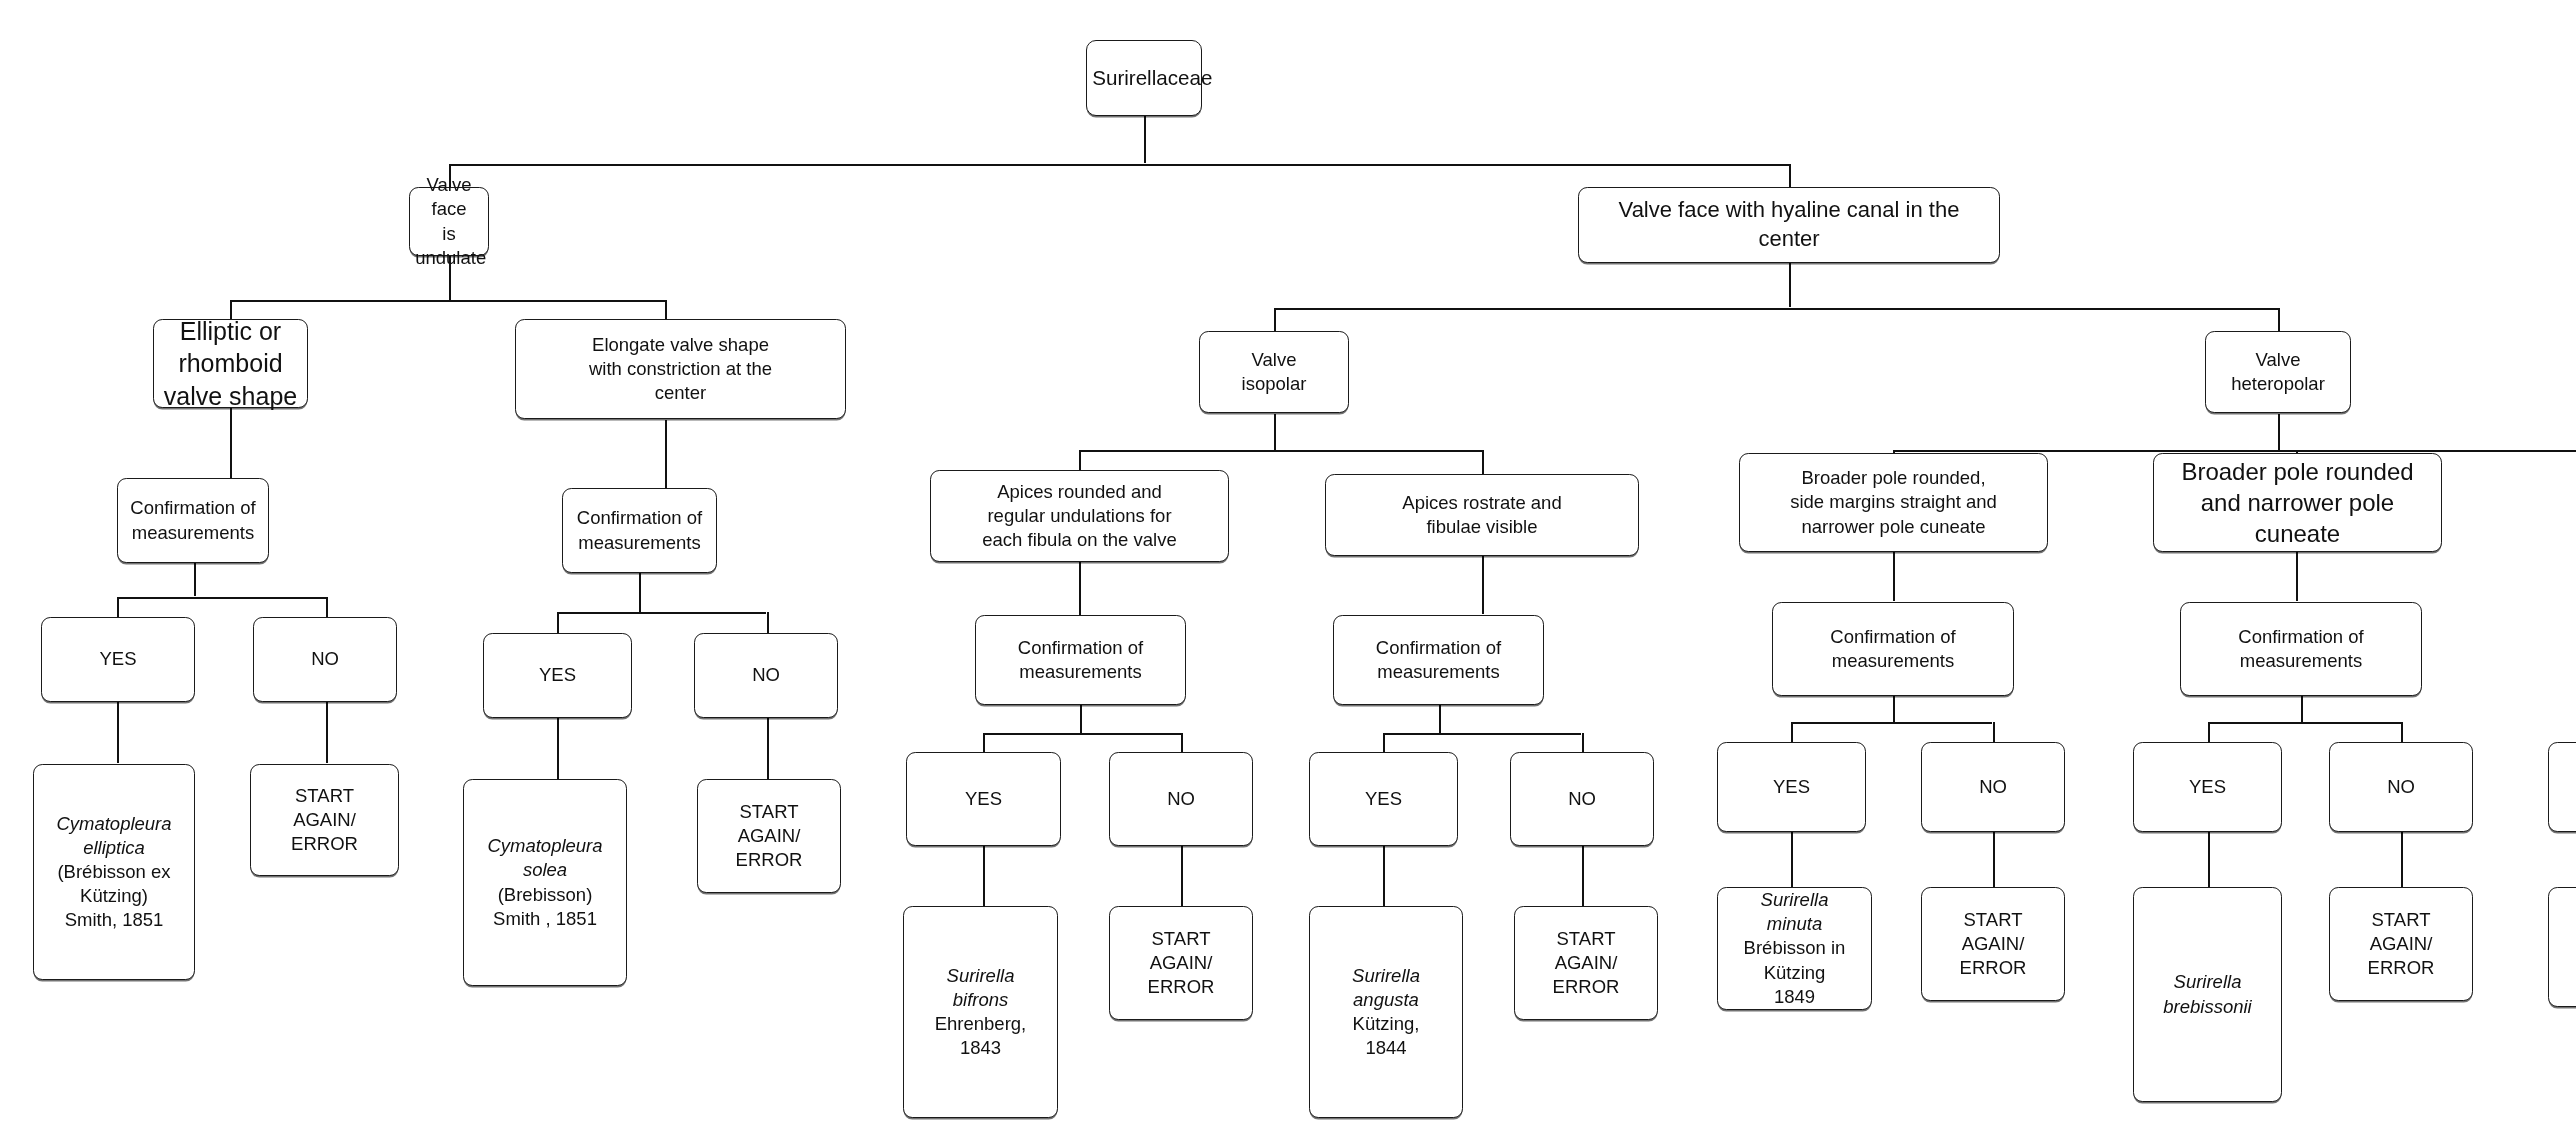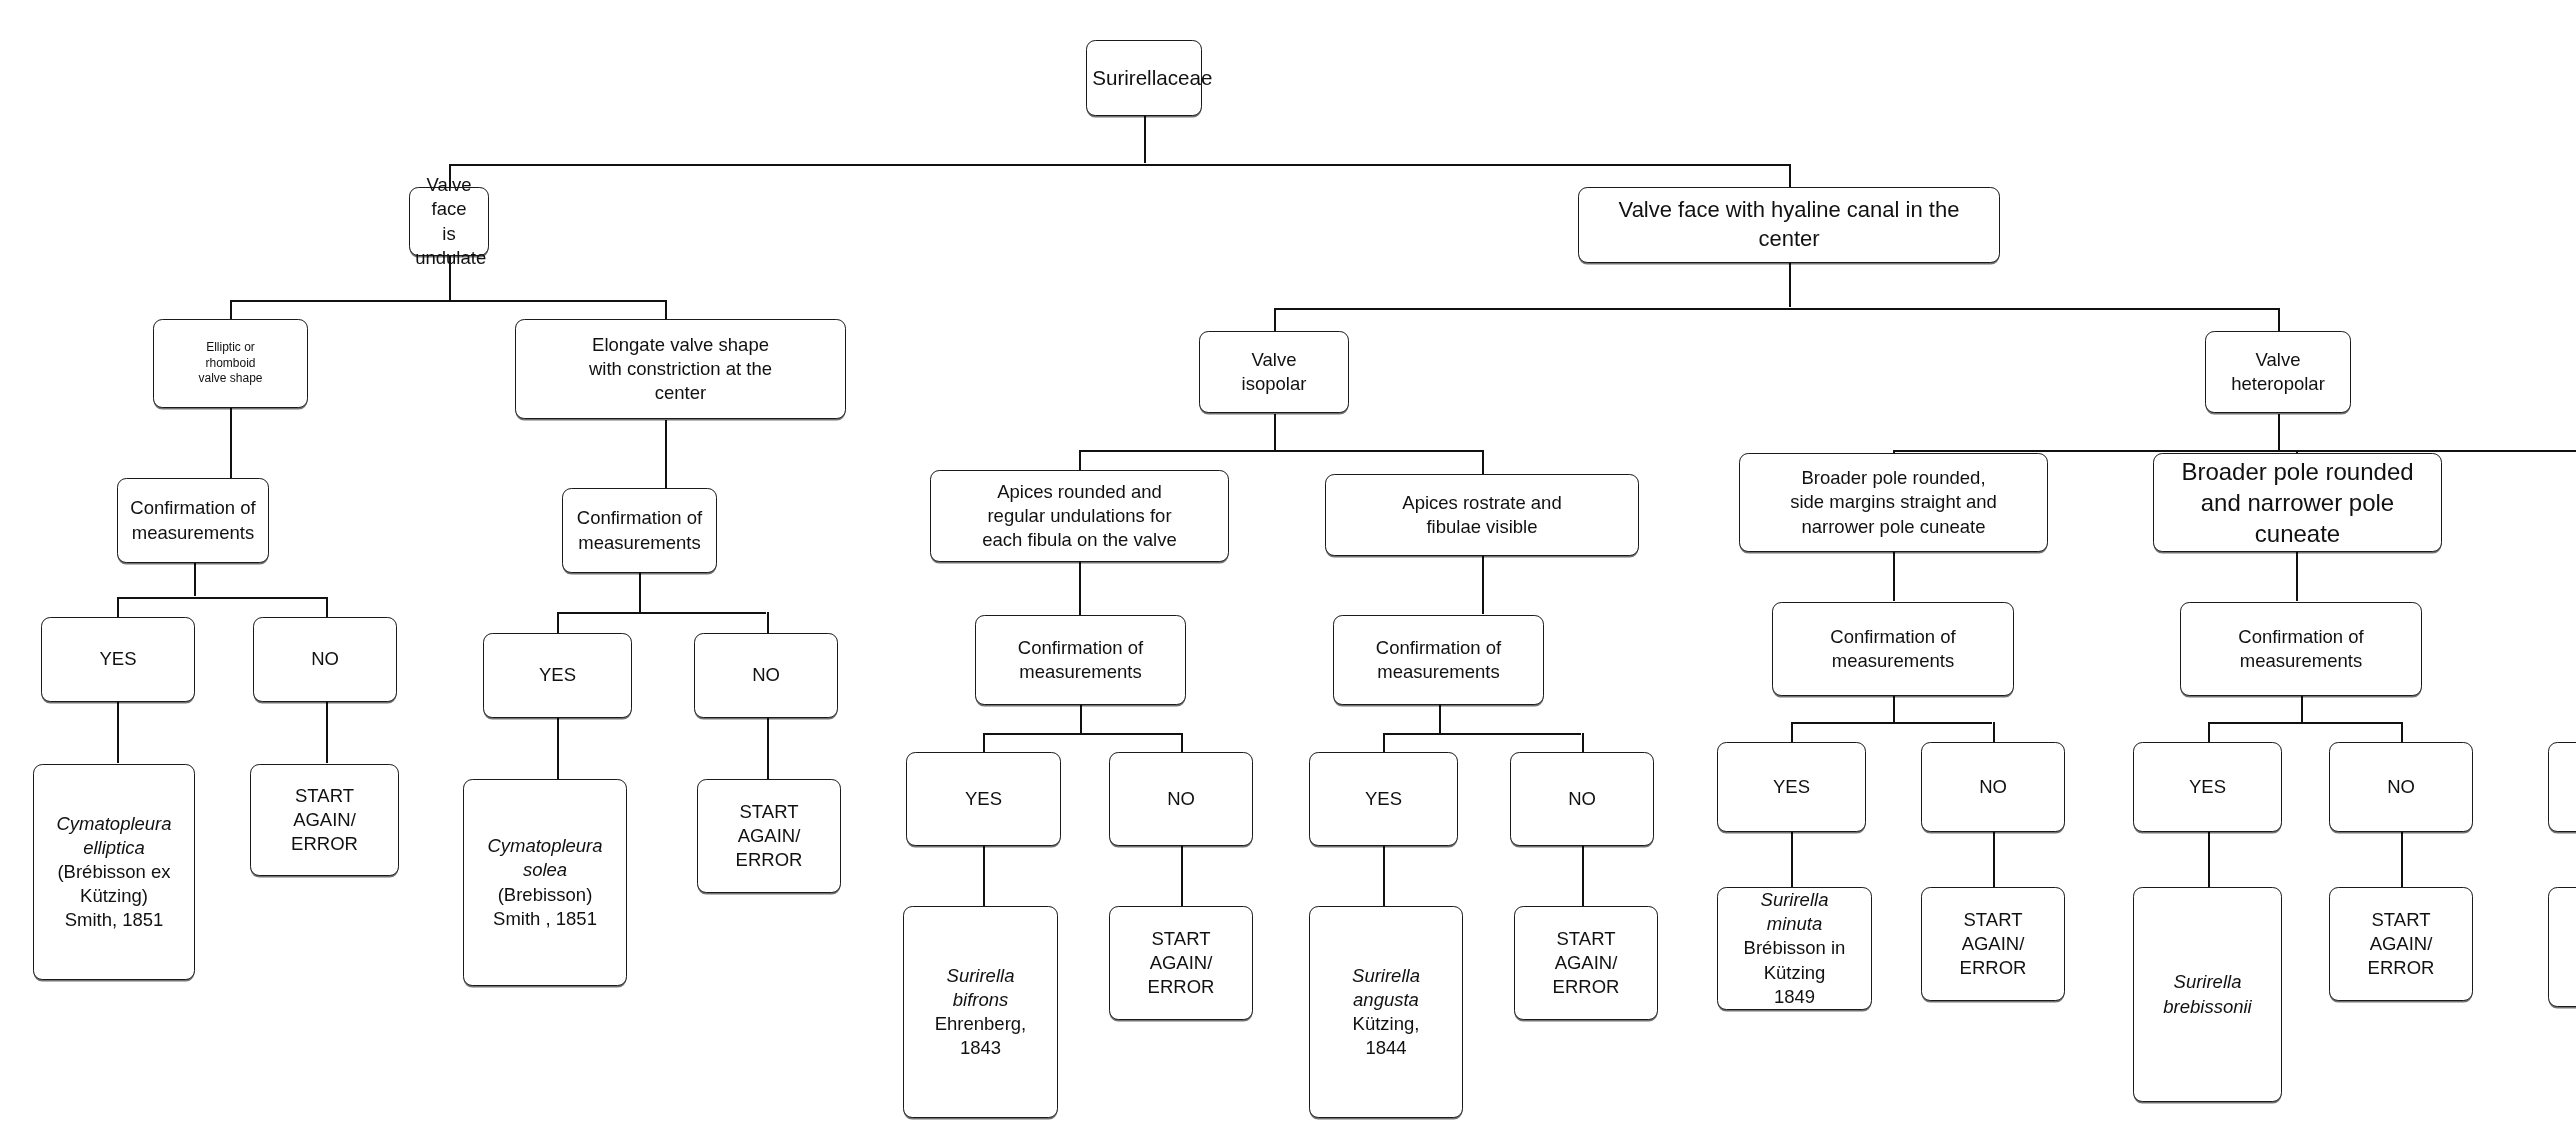--- a/index.html
+++ b/index.html
@@ -111,32 +111,32 @@
     <div class="conn v" style="left: 557px; top: 718px; height: 61px;"></div>
     <div class="conn v" style="left: 767px; top: 718px; height: 61px;"></div>
     <div class="conn v" style="left: 983px; top: 846px; height: 60px;"></div>
     <div class="conn v" style="left: 1181px; top: 846px; height: 60px;"></div>
     <div class="conn v" style="left: 1383px; top: 846px; height: 60px;"></div>
     <div class="conn v" style="left: 1582px; top: 846px; height: 60px;"></div>
     <div class="conn v" style="left: 1791px; top: 832px; height: 55px;"></div>
     <div class="conn v" style="left: 1993px; top: 832px; height: 55px;"></div>
     <div class="conn v" style="left: 2208px; top: 832px; height: 55px;"></div>
     <div class="conn v" style="left: 2401px; top: 832px; height: 55px;"></div>
-    <div class="node" style="left: 1086px; top: 40px; width: 116px; height: 76px; font-size: 20.6px;">
+    <div class="node" style="left: 1086px; top: 40px; width: 116px; height: 76px; font-size: 20.6px; border-radius: 10px;">
       <span class="txt">Surirellaceae</span>
     </div>
     <div class="node" style="left: 409px; top: 187px; width: 80px; height: 69px; font-size: 18.5px;">
       <span class="txt">Valve face
 is undulate</span>
     </div>
     <div class="node" style="left: 1578px; top: 187px; width: 422px; height: 76px; font-size: 22px;">
       <span class="txt">Valve face with hyaline canal in the
 center</span>
     </div>
-    <div class="node" style="left: 153px; top: 319px; width: 155px; height: 89px; font-size: 12px;">
+    <div class="node" style="left: 153px; top: 319px; width: 155px; height: 89px; font-size: 25px;">
       <span class="txt">Elliptic or
 rhomboid
 valve shape</span>
     </div>
     <div class="node" style="left: 515px; top: 319px; width: 331px; height: 100px; font-size: 18.5px;">
       <span class="txt">Elongate valve shape
 with constriction at the
 center</span>
     </div>
     <div class="node" style="left: 1199px; top: 331px; width: 150px; height: 82px; font-size: 18.5px;">

